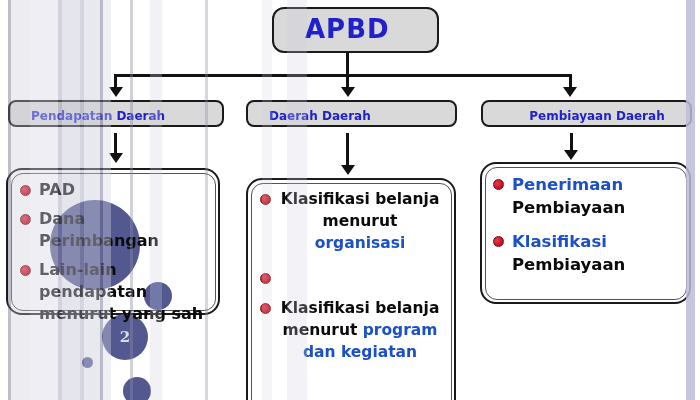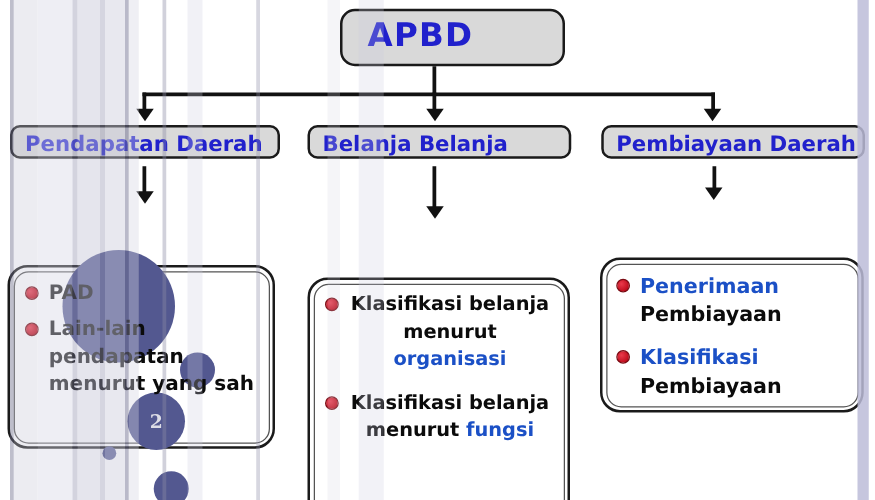--- a/index.html
+++ b/index.html
@@ -17,37 +17,37 @@
 
   
   .cline{position:absolute;background:var(--line);z-index:4;}
   .ahead{position:absolute;width:0;height:0;z-index:4;
          border-left:7px solid transparent;border-right:7px solid transparent;
          border-top:10px solid var(--line);}
 
   
   .gbox{position:absolute;background:var(--box-fill);border:2px solid #1a1a1a;z-index:4;
         color:var(--header-text);font-weight:bold;box-sizing:border-box;}
-  .rootbox{left:272px;top:7px;width:180px;height:46px;border-radius:12px;
-           font-size:26px;line-height:41px;padding-left:20px;letter-spacing:1px;}
-  .hbox{top:100px;height:27px;border-radius:8px;font-size:17px;line-height:28px;padding-left:10px;}
+  .rootbox{left:272px;top:7px;width:167px;height:46px;border-radius:12px;
+           font-size:26px;line-height:41px;padding-left:31px;letter-spacing:1px;}
+  .hbox{top:100px;height:27px;border-radius:8px;font-size:12px;line-height:28px;padding-left:21px;}
   .hbox.h1{left:8px;width:216px;}
   .hbox.h2{left:246px;width:211px;}
-  .hbox.h3{left:481px;width:211px;}
-
-  
-  .panel{position:absolute;margin-top:44px;}
+  .hbox.h3{left:481px;width:211px;text-align:center;}
+
+  
+  .panel{position:absolute;}
   .panel .bg{position:absolute;inset:0;background:#fff;border:2px solid #1a1a1a;
              border-radius:16px;z-index:1;}
   .panel .bg::before{content:"";position:absolute;inset:2.5px;border:1px solid rgba(40,40,40,.8);
              border-radius:12px;}
   .panel .content{position:relative;z-index:3;box-sizing:border-box;}
   .p-left{left:6px;top:168px;width:214px;height:147px;}
   .p-mid{left:246px;top:178px;width:210px;height:240px;}
-  .p-right{left:480px;top:162px;width:211px;height:124px;border-radius:19px;}
+  .p-right{left:480px;top:162px;width:211px;height:142px;border-radius:19px;}
   .p-left .content{padding:11px 12px 0 14px;}
   .p-mid .content{padding:10px 10px 0 14px;}
   .p-right .content{padding:11px 8px 0 13px;}
 
   .row{display:flex;gap:8px;align-items:flex-start;}
   .p-left .row{margin-bottom:7px;}
   .p-mid .row{margin-bottom:13px;}
   .p-right .row{margin-bottom:11px;}
   .bullet{flex:none;width:9px;height:9px;border-radius:50%;margin-top:6px;
           background:radial-gradient(circle at 35% 35%, #ea3a4b, var(--bullet) 70%);
@@ -109,21 +109,21 @@
   <div class="ahead" style="left:564px;top:150px;"></div>
 
   <div class="gbox rootbox">
     <span>APBD</span>
   </div>
 
   <div class="gbox hbox h1">
     <span>Pendapatan Daerah</span>
   </div>
   <div class="gbox hbox h2">
-    <span>Belanja Belanja</span>
+    <span>Daerah Daerah</span>
   </div>
   <div class="gbox hbox h3">
     <span>Pembiayaan Daerah</span>
   </div>
 
   <div class="circ c-big"></div>
   <div class="circ c-mid2"></div>
   <div class="circ c-page">
     <span>2</span>
   </div>
@@ -132,35 +132,42 @@
 
   <div class="panel p-left">
     <div class="bg"></div>
     <div class="content">
       <div class="row">
         <span class="bullet"></span>
         <span class="itxt">PAD</span>
       </div>
       <div class="row">
         <span class="bullet"></span>
+        <span class="itxt">Dana Perimbangan</span>
+      </div>
+      <div class="row">
+        <span class="bullet"></span>
         <span class="itxt">Lain-lain pendapatan menurut yang sah</span>
       </div>
     </div>
   </div>
 
   <div class="panel p-mid">
     <div class="bg"></div>
     <div class="content">
       <div class="row">
         <span class="bullet"></span>
         <span class="itxt"><span>Klasifikasi belanja menurut </span><span class="accent">organisasi</span></span>
       </div>
       <div class="row">
         <span class="bullet"></span>
-        <span class="itxt"><span>Klasifikasi belanja menurut </span><span class="accent">fungsi</span></span>
+      </div>
+      <div class="row">
+        <span class="bullet"></span>
+        <span class="itxt"><span>Klasifikasi belanja menurut </span><span class="accent">program dan kegiatan</span></span>
       </div>
 
     </div>
   </div>
 
   <div class="panel p-right">
     <div class="bg"></div>
     <div class="content">
       <div class="row">
         <span class="bullet"></span>

